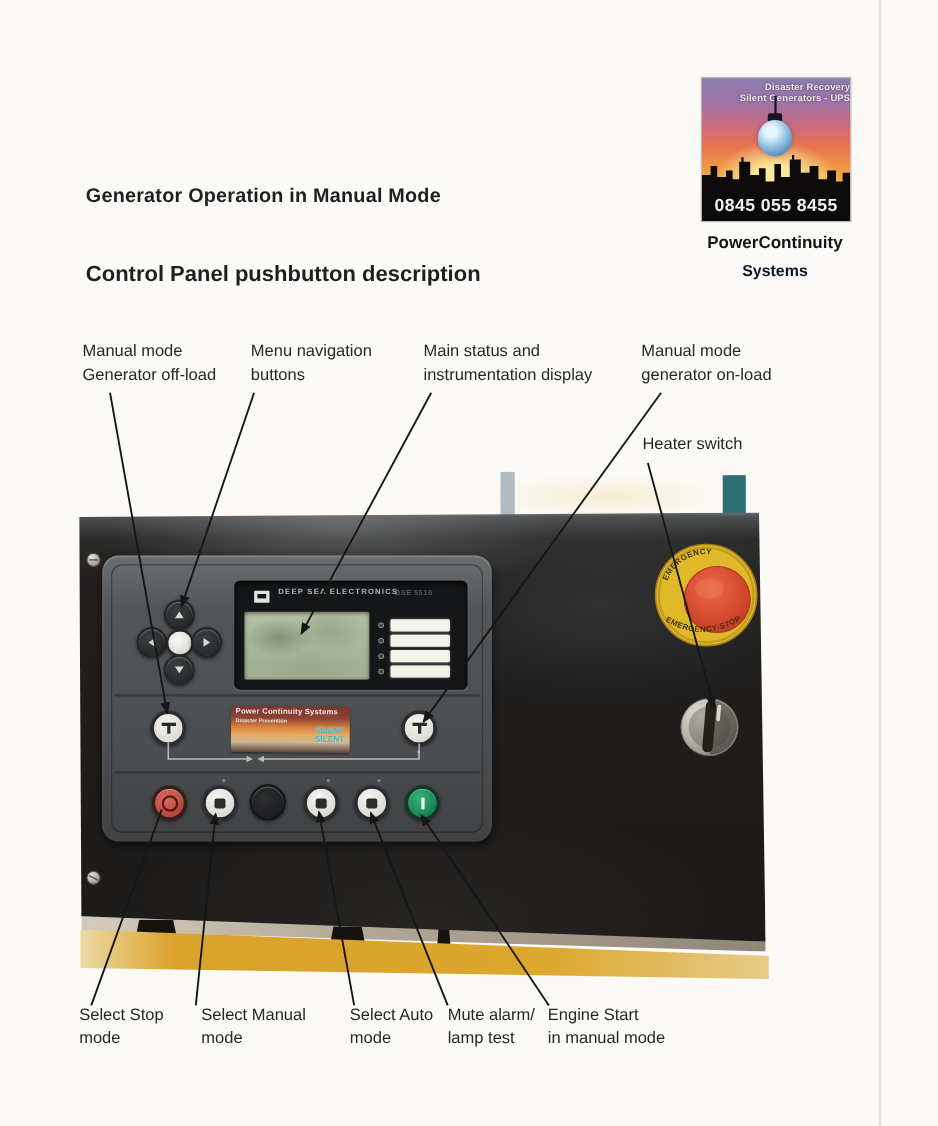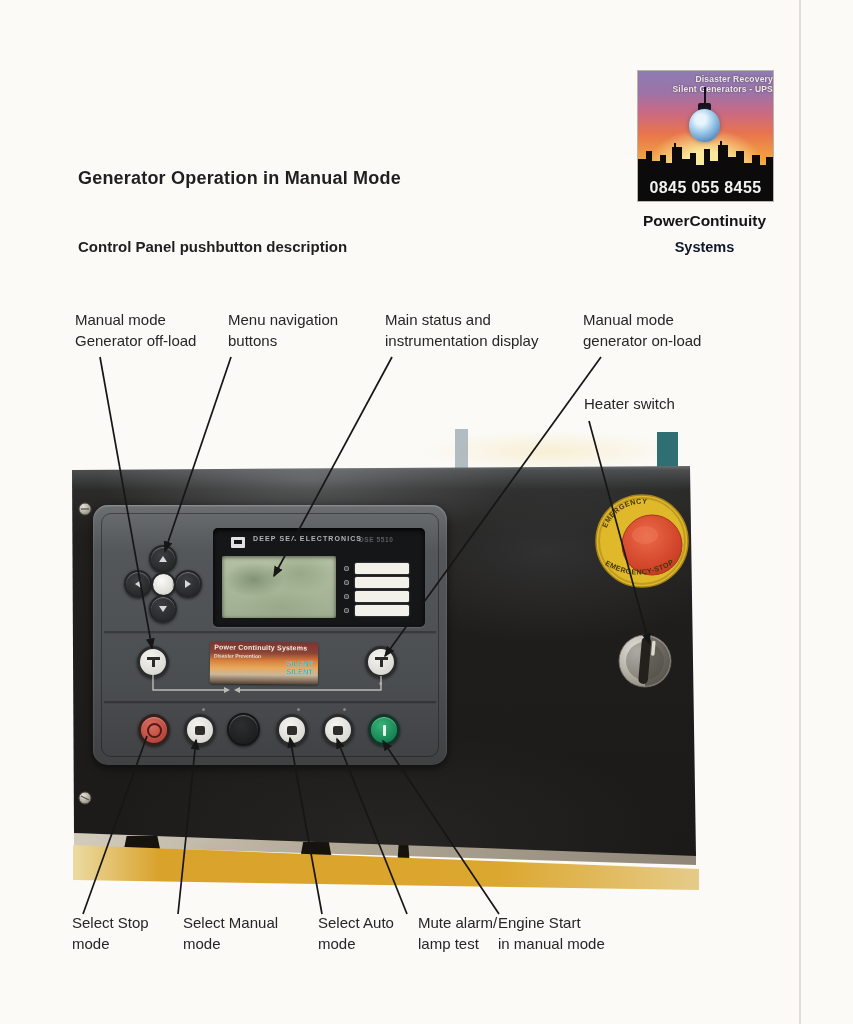--- a/index.html
+++ b/index.html
@@ -1,21 +1,21 @@
 <!DOCTYPE html>
 <html><head>
 <meta charset="utf-8">
 <style>
   html,body{margin:0;padding:0;background:#e9e7e2;}
   .page{position:relative;width:853px;height:1024px;background:#fbfaf7;overflow:hidden;
         font-family:"Liberation Sans",sans-serif;color:#1f1f1f;}
   .abs{position:absolute;}
   .lbl{font-size:15px;line-height:20.5px;white-space:nowrap;color:#262626;}
   .h1{font-size:18px;font-weight:bold;letter-spacing:.2px;}
-  .h2{font-size:15px;font-weight:bold;}
+  .h2{font-size:20px;font-weight:bold;}
   
   .logoimg{width:135px;height:130px;border:1px solid #b9b5ae;overflow:hidden;
     background:
       radial-gradient(ellipse 95px 60px at 50% 72%, rgba(250,236,160,.95) 0 22%, rgba(250,236,160,0) 60%),
       linear-gradient(180deg,#8d7cb0 0%,#9b74a8 16%,#c96a84 32%,#e8744e 48%,#f09a42 64%,#f6c253 82%,#f3d466 100%);}
   .logoline{width:100%;text-align:right;font-size:8.5px;font-weight:bold;color:#efe9dd;
     text-shadow:0 0 2px rgba(60,40,90,.8);letter-spacing:.2px;}
   .cord{left:66px;top:16px;width:2px;height:18px;background:#170f1d;}
   .bulbcap{left:60px;top:32px;width:13px;height:8px;background:#17121c;border-radius:2px;}
   .bulb{left:51px;top:38px;width:31px;height:33px;border-radius:50%;
@@ -154,21 +154,21 @@
     <div>mode</div>
   </div>
   <div class="abs lbl" style="left:183px;top:913px;">
     <div>Select Manual</div>
     <div>mode</div>
   </div>
   <div class="abs lbl" style="left:318px;top:913px;">
     <div>Select Auto</div>
     <div>mode</div>
   </div>
-  <div class="abs lbl" style="left:418px;top:913px;">
+  <div class="abs lbl" style="left:407px;top:913px;">
     <div>Mute alarm/</div>
     <div>lamp test</div>
   </div>
   <div class="abs lbl" style="left:498px;top:913px;">
     <div>Engine Start</div>
     <div>in manual mode</div>
   </div>
 
   <div class="abs" style="left:0;top:0;width:853px;height:1024px;">
 

